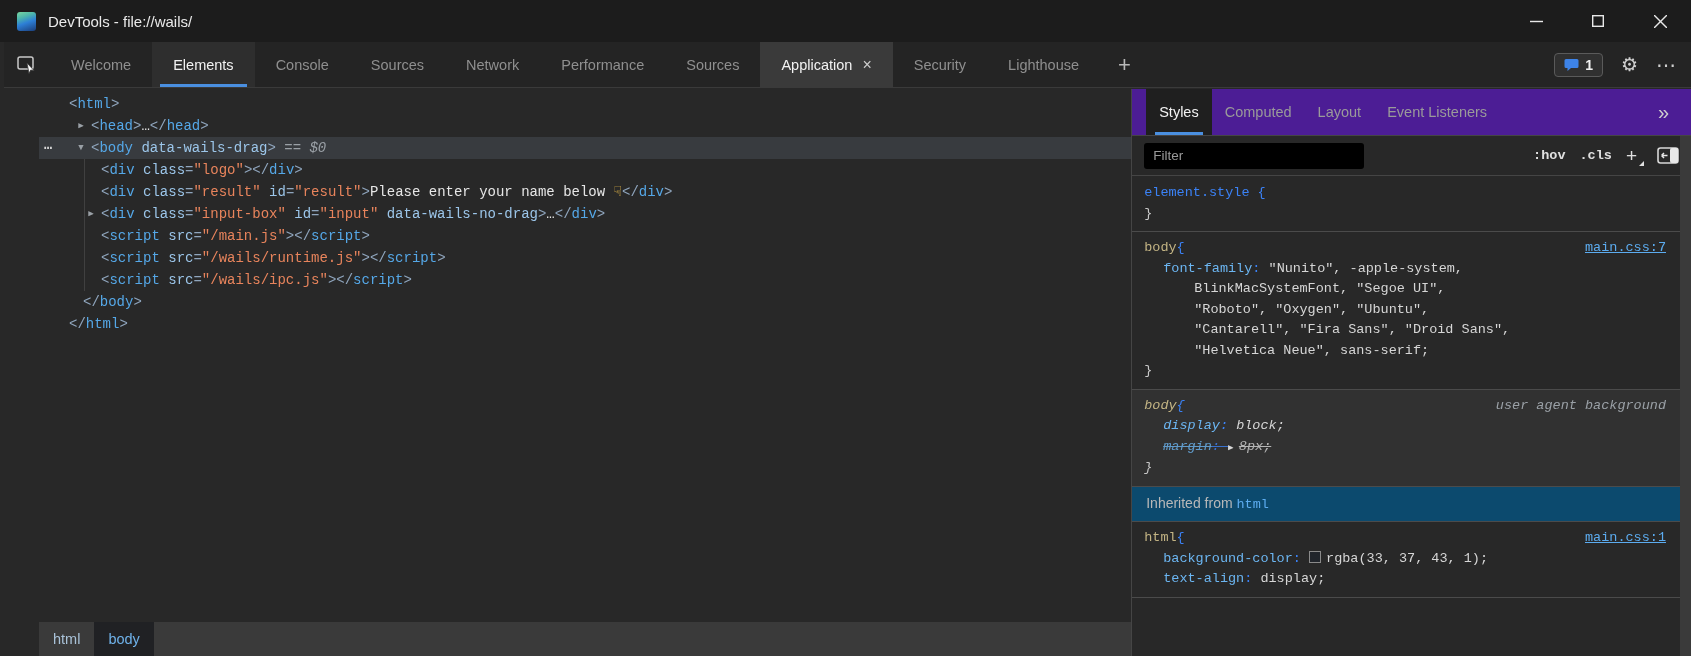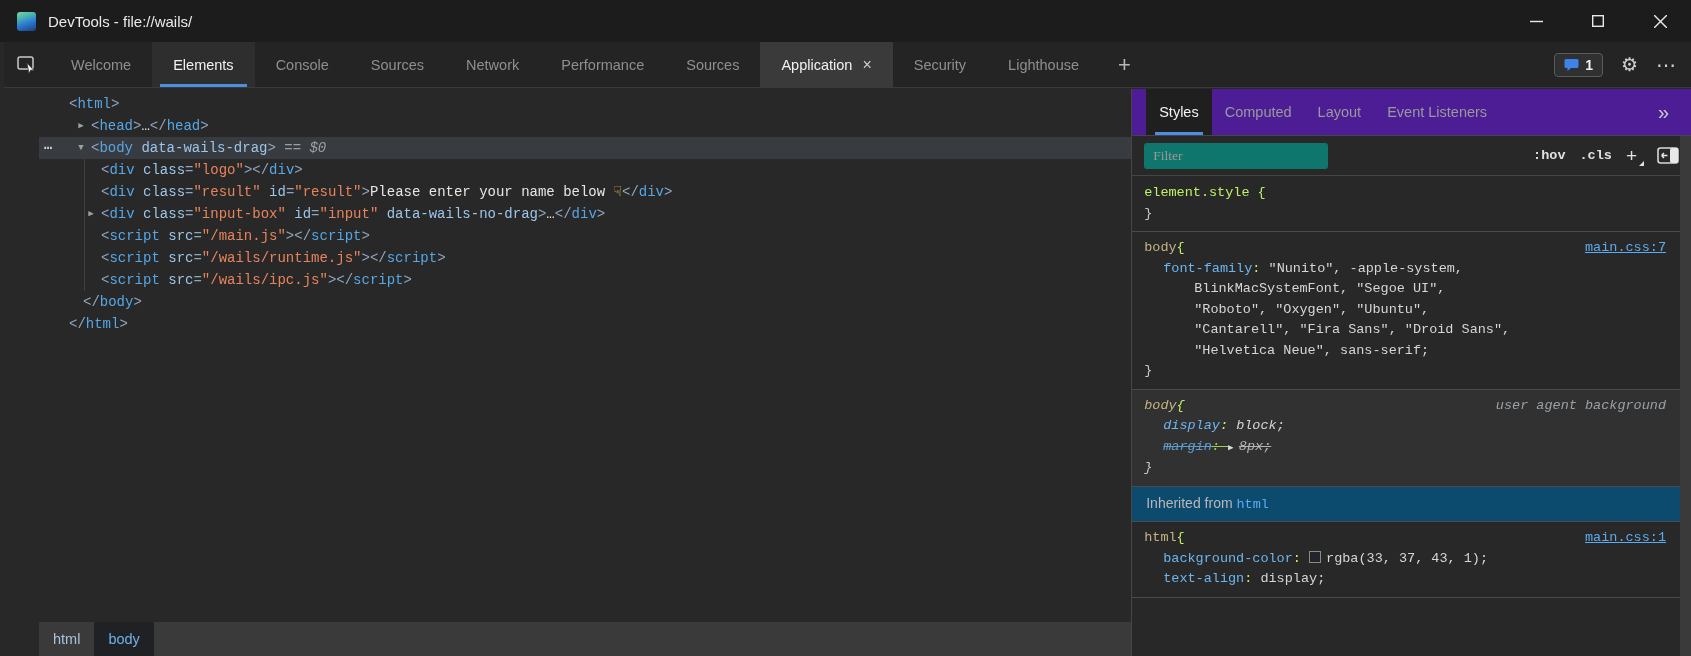--- a/index.html
+++ b/index.html
@@ -67,22 +67,22 @@
     border-bottom:1px solid #454545; padding-left:14px; }
   .stab { position:relative; display:flex; align-items:center; padding:0 13px;
     font-size:14.5px; color:#9a9a9a; white-space:nowrap; }
   .stab.active { background:#1f1f1f; color:#f2f2f2; }
   .stab.active::after { content:""; position:absolute; left:9px; right:9px; bottom:0;
     height:3px; background:#4a8fe0; }
   .stab-chevron { margin-left:auto; display:flex; align-items:center; padding-right:22px;
     color:#cfcfcf; font-size:20px; }
   .styles-toolbar { height:40px; display:flex; align-items:center; padding:0 12px;
     border-bottom:1px solid #454545; gap:14px; }
-  .filter-input { width:184px; height:26px; background:#0f766e; border:none; border-radius:3px;
-    color:#d6d6d6; font-size:13.5px; padding:0 9px; font-family:Liberation Serif, serif; }
+  .filter-input { width:220px; height:26px; background:#000000; border:none; border-radius:3px;
+    color:#d6d6d6; font-size:13.5px; padding:0 9px; font-family:Liberation Sans, sans-serif; }
   .filter-input::placeholder { color:#9a9a9a; }
   .tbtn { font-family:"Liberation Mono",monospace; font-weight:bold; font-size:13.5px; color:#e0e0e0; }
   .tbtn.hov { margin-left:auto; }
   .plus-btn { position:relative; color:#e0e0e0; font-size:19px; font-weight:300; padding-right:6px; }
   .plus-corner { position:absolute; right:-1px; bottom:1px; width:0; height:0;
     border-left:5px solid transparent; border-bottom:5px solid #e0e0e0; }
   .styles-scroll { position:absolute; left:0; top:88px; right:11px; bottom:0; overflow:hidden;
     font-family:"Liberation Mono","DejaVu Sans Mono",monospace; font-size:13.5px; }
   .scrollbar-track { position:absolute; right:0; top:47px; width:11px; bottom:0; background:#3a3a3a; }
   .sec { border-bottom:1px solid #4b4b4b; padding:6px 14px 7px 12px; line-height:20.5px; }
@@ -90,21 +90,21 @@
   .sec.header { background:#0c4a6e; padding:6px 14px; font-family:"Liberation Sans",sans-serif;
     font-size:14px; color:#b8b8b8; }
   .hdr-link { color:#5cacf0; font-family:"Liberation Mono",monospace; font-size:13.5px; }
   .rule-head { display:flex; align-items:baseline; }
   .rule-head .spacer { flex:1; }
   .origin-link { color:#5cacf0; text-decoration:underline; }
   .origin-text { color:#9aa0a6; font-style:italic; }
   .prop-line { padding-left:19px; white-space:nowrap; }
   .prop-line.wrap { padding-left:50px; }
   .rule-close { color:#c8c8c8; }
-  .st-plain { color:#bef264; }
+  .st-plain { color:#3b82f6; }
   .st-sel { color:#c3b484; }
   .st-prop { color:#6cb6f2; }
   .st-value { color:#d6d6d6; }
   .st-tri { color:#d8d8d8; font-size:9px; }
   .struck { text-decoration:line-through; opacity:.8; }
   .swatch { display:inline-block; width:12px; height:12px; border:1px solid #8a8a8a;
     margin-right:5px; vertical-align:-1px; }
   svg { display:block; }
 </style>
 </head>

